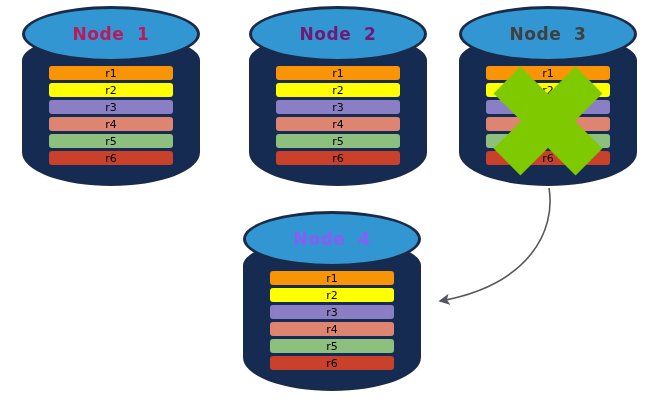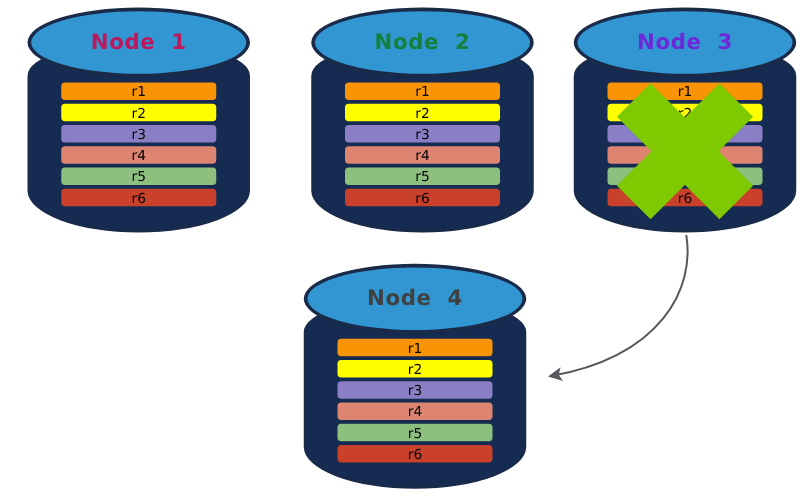--- a/index.html
+++ b/index.html
@@ -126,47 +126,47 @@
         <div class="body" style="background: rgb(21, 43, 82); border-color: rgb(26, 43, 74);"></div>
         <div class="rows">
           <div class="row" style="background: rgb(248, 148, 6);">r1</div>
           <div class="row" style="background: rgb(255, 255, 0);">r2</div>
           <div class="row" style="background: rgb(138, 127, 196);">r3</div>
           <div class="row" style="background: rgb(221, 133, 113);">r4</div>
           <div class="row" style="background: rgb(141, 191, 126);">r5</div>
           <div class="row" style="background: rgb(201, 64, 43);">r6</div>
         </div>
         <div class="top" style="background: rgb(50, 150, 210); border-color: rgb(26, 43, 74);"></div>
-        <div class="title" style="color: #15803d;">Node  2</div>
+        <div class="title" style="color: #701a75;">Node  2</div>
       </div>
       <div class="node" style="left: 459px; top: 6px;">
         <div class="body" style="background: rgb(21, 43, 82); border-color: rgb(26, 43, 74);"></div>
         <div class="rows">
           <div class="row" style="background: rgb(248, 148, 6);">r1</div>
           <div class="row" style="background: rgb(255, 255, 0);">r2</div>
           <div class="row" style="background: rgb(138, 127, 196);">r3</div>
           <div class="row" style="background: rgb(221, 133, 113);">r4</div>
           <div class="row" style="background: rgb(141, 191, 126);">r5</div>
           <div class="row" style="background: rgb(201, 64, 43);">r6</div>
         </div>
         <div class="top" style="background: rgb(50, 150, 210); border-color: rgb(26, 43, 74);"></div>
-        <div class="title" style="color: #6d28d9;">Node  3</div>
+        <div class="title" style="color: #404040;">Node  3</div>
       </div>
       <div class="node" style="left: 243px; top: 211px;">
         <div class="body" style="background: rgb(21, 43, 82); border-color: rgb(26, 43, 74);"></div>
         <div class="rows">
           <div class="row" style="background: rgb(248, 148, 6);">r1</div>
           <div class="row" style="background: rgb(255, 255, 0);">r2</div>
           <div class="row" style="background: rgb(138, 127, 196);">r3</div>
           <div class="row" style="background: rgb(221, 133, 113);">r4</div>
           <div class="row" style="background: rgb(141, 191, 126);">r5</div>
           <div class="row" style="background: rgb(201, 64, 43);">r6</div>
         </div>
         <div class="top" style="background: rgb(50, 150, 210); border-color: rgb(26, 43, 74);"></div>
-        <div class="title" style="color: #404040;">Node  4</div>
+        <div class="title" style="color: #8b5cf6;">Node  4</div>
       </div>
     </div>
 
   <svg class="cross" id="cross-layer" viewBox="0 0 646 402">
       <g>
         <rect x="490" y="102" width="116" height="38" fill="#7FC900" transform="rotate(45 548 121)"></rect>
         <rect x="490" y="102" width="116" height="38" fill="#7FC900" transform="rotate(-45 548 121)"></rect>
       </g>
     </svg>
 

